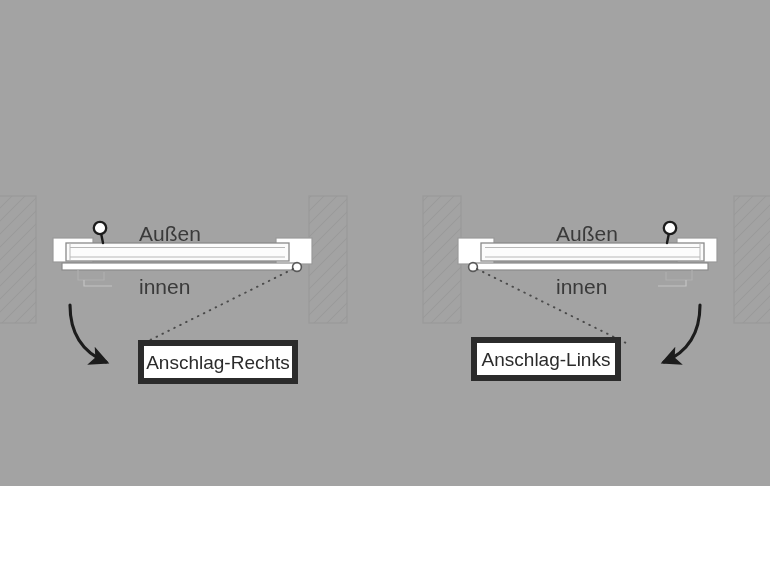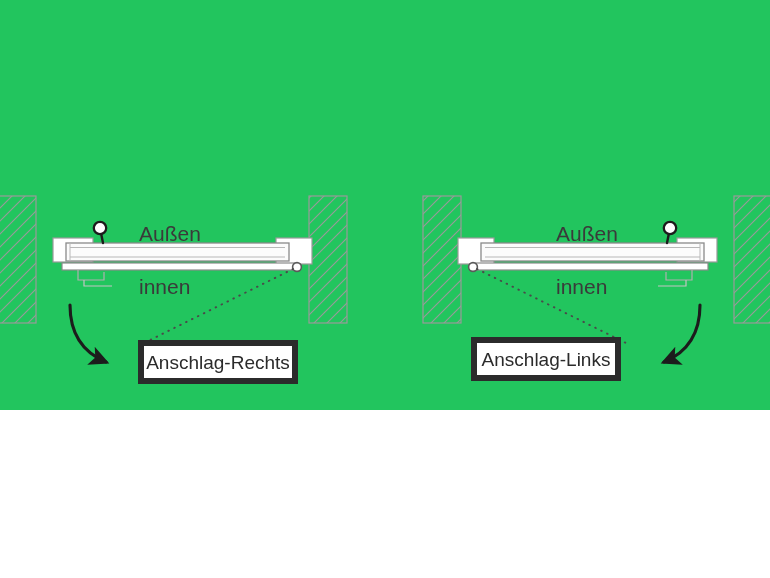--- a/index.html
+++ b/index.html
@@ -11,22 +11,22 @@
   body {
     width: 770px;
     height: 578px;
     font-family: "Liberation Sans", sans-serif;
     overflow: hidden;
     position: relative;
   }
   #stage {
     position: relative;
     width: 770px;
-    height: 410px;
-    background: #22c55e;
+    height: 486px;
+    background: #a3a3a3;
   }
   #stage > svg {
     position: absolute;
     top: 0;
     left: 0;
     display: block;
   }
   .lbl {
     font-family: "Liberation Sans", sans-serif;
     fill: #3a3a3a;

